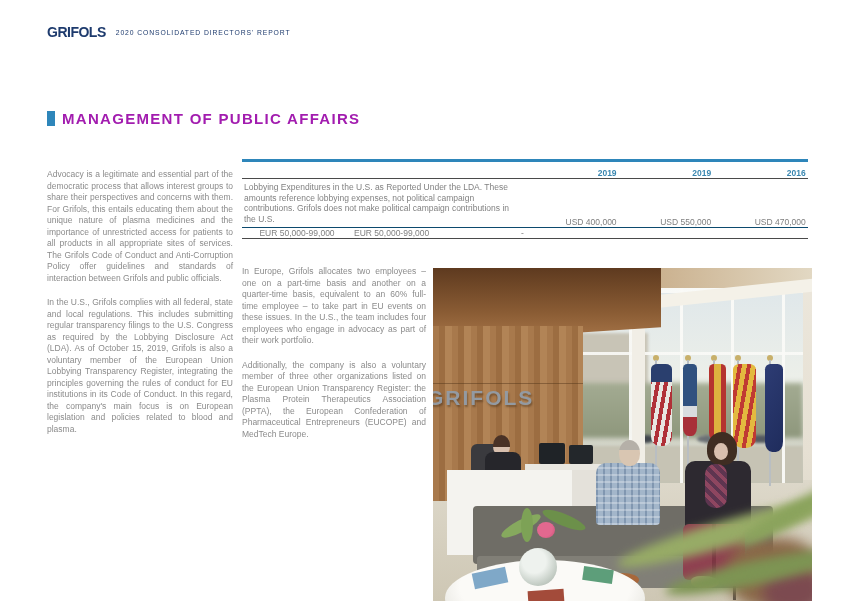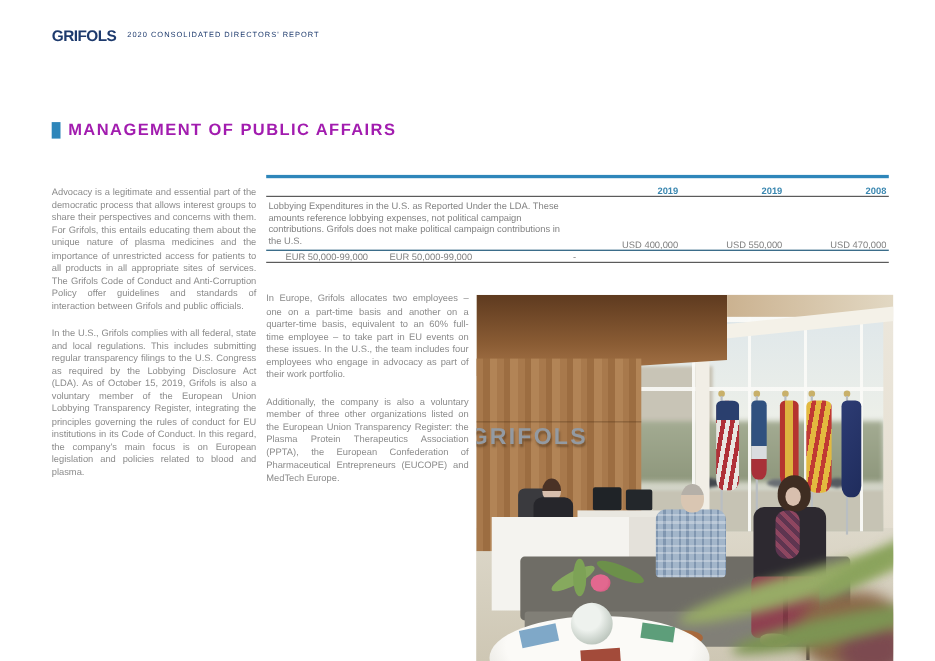--- a/index.html
+++ b/index.html
@@ -175,21 +175,21 @@
   <div class="col col-left">
     <p>Advocacy is a legitimate and essential part of the democratic process that allows interest groups to share their perspectives and concerns with them. For Grifols, this entails educating them about the unique nature of plasma medicines and the importance of unrestricted access for patients to all products in all appropriate sites of services. The Grifols Code of Conduct and Anti-Corruption Policy offer guidelines and standards of interaction between Grifols and public officials.</p>
     <p>In the U.S., Grifols complies with all federal, state and local regulations. This includes submitting regular transparency filings to the U.S. Congress as required by the Lobbying Disclosure Act (LDA). As of October 15, 2019, Grifols is also a voluntary member of the European Union Lobbying Transparency Register, integrating the principles governing the rules of conduct for EU institutions in its Code of Conduct. In this regard, the company's main focus is on European legislation and policies related to blood and plasma.</p>
   </div>
 
   <div class="lob-table">
     <div class="t-row t-head">
       <div class="t-label"></div>
       <div class="t-val">2019</div>
       <div class="t-val">2019</div>
-      <div class="t-val">2008</div>
+      <div class="t-val">2016</div>
     </div>
     <div class="t-row t-body-row1">
       <div class="t-label">Lobbying Expenditures in the U.S. as Reported Under the LDA. These amounts reference lobbying expenses, not political campaign contributions. Grifols does not make political campaign contributions in the U.S.</div>
       <div class="t-val">USD 400,000</div>
       <div class="t-val">USD 550,000</div>
       <div class="t-val">USD 470,000</div>
     </div>
     <div class="t-row t-body-row2">
       <div class="t-val">EUR 50,000-99,000</div>
       <div class="t-val">EUR 50,000-99,000</div>

